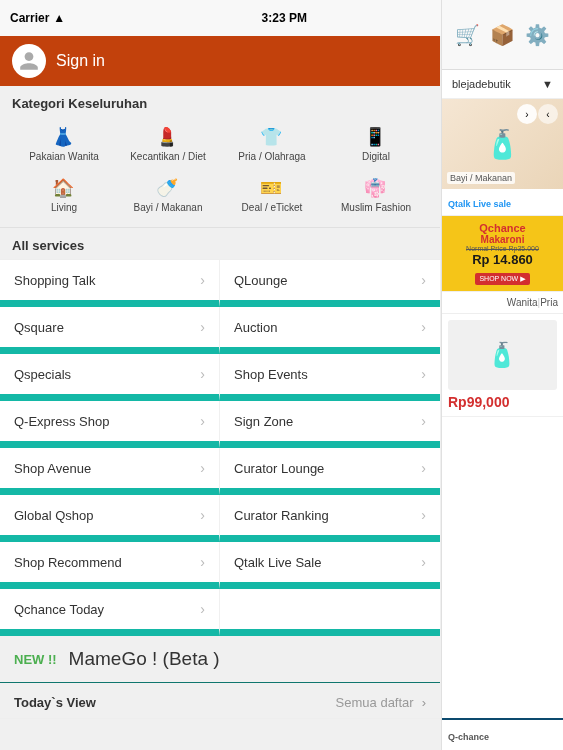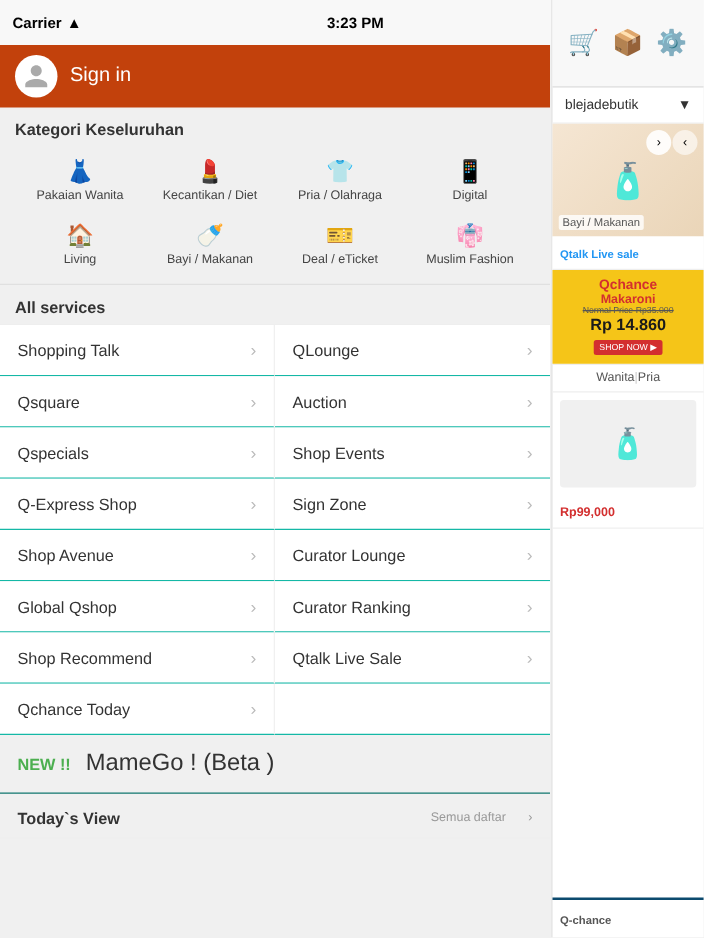--- a/index.html
+++ b/index.html
@@ -130,36 +130,36 @@
       color: #fff;
       font-size: 7px;
       padding: 2px 4px;
       border-radius: 2px;
       display: inline-block;
       margin-top: 2px;
     }
     .wanita-pria {
       display: flex;
       align-items: center;
-      justify-content: center;
+      justify-content: flex-end;
       padding: 5px;
       border-top: 1px solid #eee;
       border-bottom: 1px solid #eee;
       font-size: 10px;
       color: #555;
     }
     .wp-divider { color: #ccc; }
     .product-list { flex: 1; overflow: hidden; }
     .product-item {
       padding: 6px;
       border-bottom: 1px solid #f0f0f0;
       font-size: 9px;
       color: #444;
     }
-    .product-price { color: #d32f2f; font-weight: 600; font-size: 10px; margin-top: 15px; }
+    .product-price { color: #d32f2f; font-weight: 600; font-size: 14px; margin-top: 4px; }
     .qchance-section {
       padding: 6px;
       border-top: 2px solid #0c4a6e;
     }
     .qchance-label { font-size: 9px; color: #555; font-weight: 600; }
 
     
     .kategori-section {
       padding: 10px 12px 6px;
       border-bottom: 1px solid #e0e0e0;
@@ -201,21 +201,21 @@
     
     .services-grid {
       display: grid;
       grid-template-columns: 1fr 1fr;
     }
     .service-item {
       display: flex;
       align-items: center;
       justify-content: space-between;
       padding: 12px 14px;
-      border-bottom: 1px solid #14b8a6;
+      border-bottom: 7px solid #14b8a6;
       font-size: 13px;
       color: #333;
       cursor: pointer;
       background: #fff;
       text-align: center;
     }
     .service-item .chevron { color: #bbb; font-size: 14px; }
     .service-item.left-col { border-right: 1px solid #f0f0f0; }
 
     
@@ -236,25 +236,25 @@
     
     .todays-view-header {
       display: flex;
       align-items: center;
       justify-content: space-between;
       padding: 12px 14px 8px;
       border-bottom: 1px solid #eee;
     }
     .todays-title { font-size: 13px; font-weight: 600; color: #333; }
     .semua-daftar {
-      font-size: 10px;
+      font-size: 13px;
       color: #999;
       display: flex;
       align-items: center;
-      gap: 18px;
+      gap: 8px;
       cursor: pointer;
       justify-content: center;
     }
 
     
     .empty-view {
       padding: 30px 14px;
       text-align: center;
       color: #999;
       font-size: 13px;

